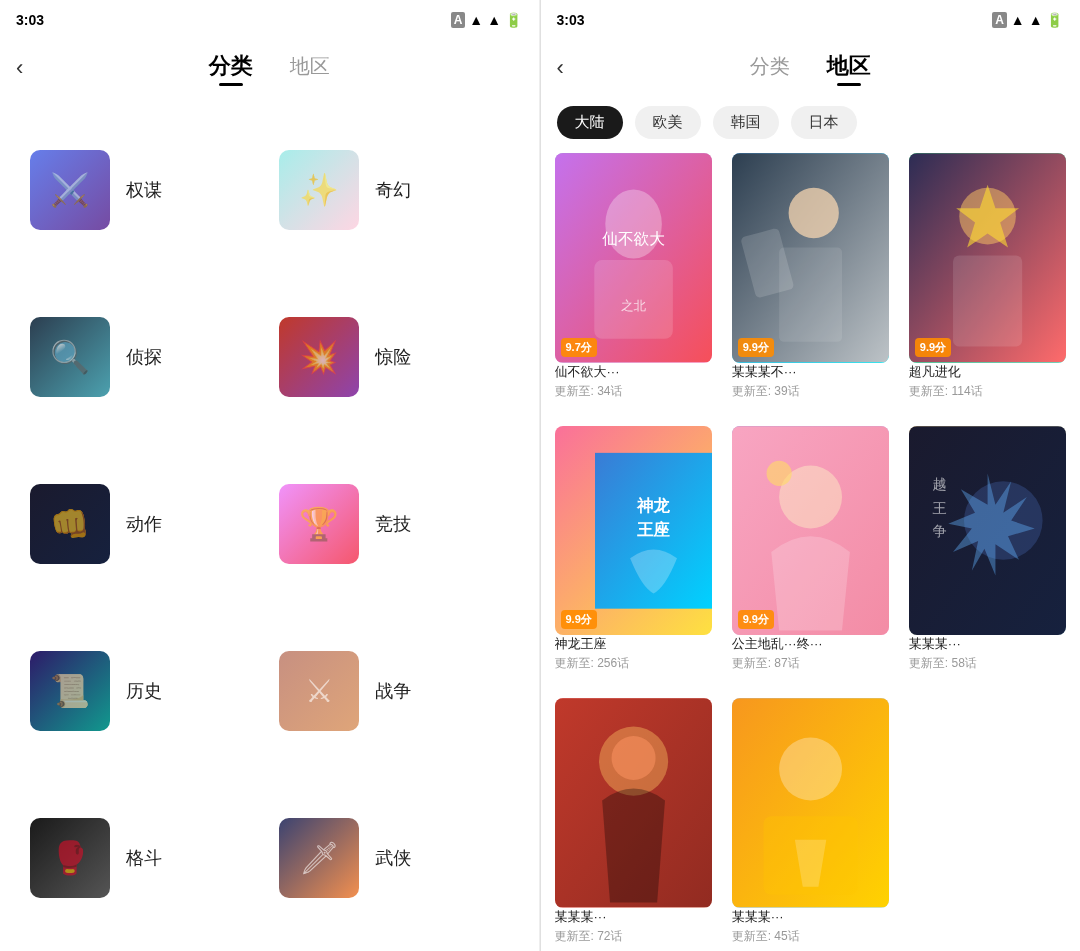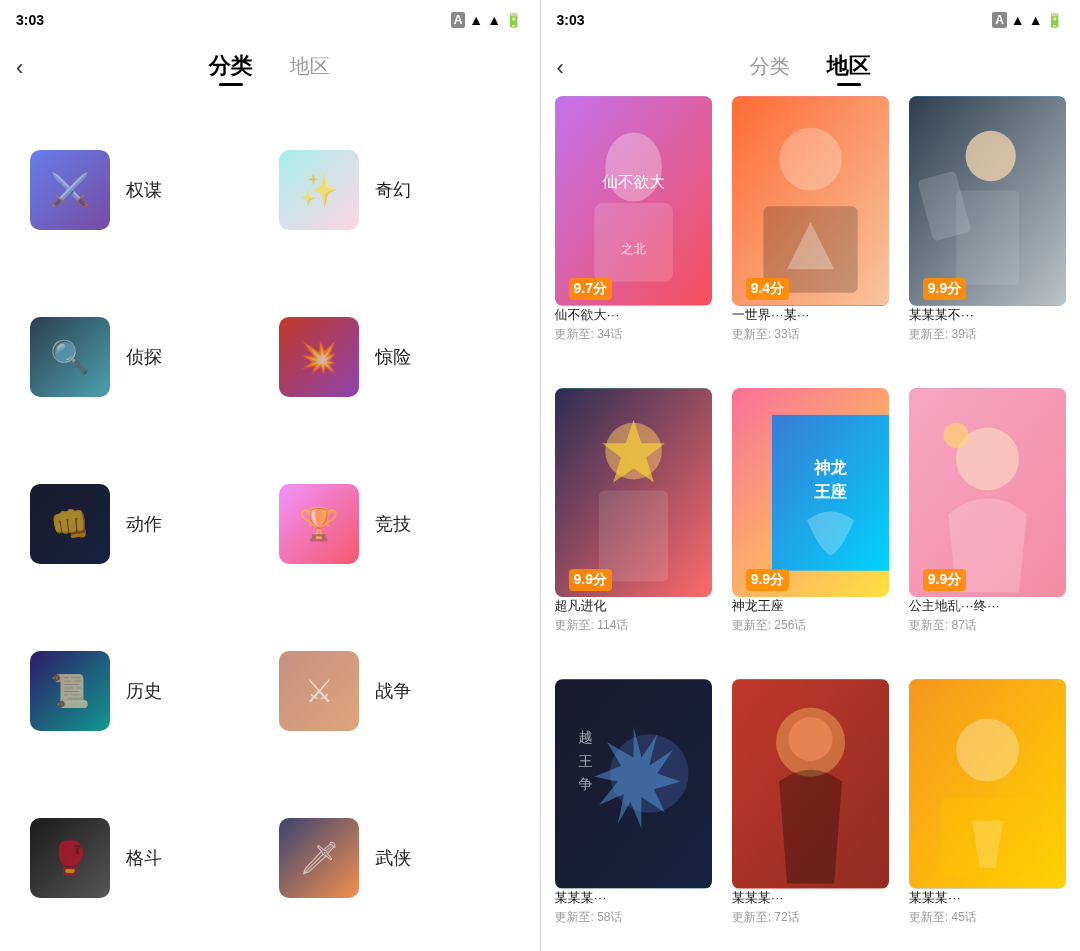--- a/index.html
+++ b/index.html
@@ -159,25 +159,24 @@
     .manga-cover-img {
       width: 100%;
       height: 100%;
     }
     .manga-score {
       position: absolute;
       bottom: 6px;
       left: 6px;
       background: rgba(255,140,0,0.9);
       color: #fff;
-      font-size: 14px;
+      font-size: 11px;
       padding: 2px 5px;
       border-radius: 4px;
       font-weight: 600;
-      margin-left: 8px;
     }
     .manga-title {
       font-size: 13px;
       color: #222;
       white-space: nowrap;
       overflow: hidden;
       text-overflow: ellipsis;
       font-weight: 500;
     }
     .manga-update {
@@ -333,20 +332,26 @@
   </div>
 
   <div class="header">
     <span class="back-btn">‹</span>
     <div class="header-tabs">
       <span class="header-tab">分类</span>
       <span class="header-tab active">地区</span>
     </div>
   </div>
 
+  <div class="filter-bar">
+    <button class="filter-btn active">大陆</button>
+    <button class="filter-btn">欧美</button>
+    <button class="filter-btn">韩国</button>
+    <button class="filter-btn">日本</button>
+  </div>
 
   <div class="manga-grid">
 
     <div class="manga-card">
       <div class="manga-cover cover-1">
         <svg class="manga-cover-img" viewBox="0 0 100 133" xmlns="http://www.w3.org/2000/svg">
           <defs>
             <linearGradient id="g1" x1="0%" y1="0%" x2="100%" y2="100%">
               <stop offset="0%" style="stop-color:#c471ed"></stop>
               <stop offset="100%" style="stop-color:#f64f59"></stop>
@@ -357,39 +362,20 @@
           <rect x="25" y="68" width="50" height="50" rx="5" fill="rgba(255,255,255,0.15)"></rect>
           <text x="50" y="58" text-anchor="middle" fill="white" font-size="10" font-family="sans-serif">仙不欲大</text>
           <text x="50" y="100" text-anchor="middle" fill="rgba(255,255,255,0.7)" font-size="8" font-family="sans-serif">之北</text>
         </svg>
         <span class="manga-score">9.7分</span>
       </div>
       <div class="manga-title">仙不欲大···</div>
       <div class="manga-update">更新至: 34话</div>
     </div>
 
-    <div class="manga-card">
-      <div class="manga-cover cover-2">
-        <svg class="manga-cover-img" viewBox="0 0 100 133" xmlns="http://www.w3.org/2000/svg">
-          <defs>
-            <linearGradient id="g2" x1="0%" y1="0%" x2="100%" y2="100%">
-              <stop offset="0%" style="stop-color:#ff6b35"></stop>
-              <stop offset="100%" style="stop-color:#f7c59f"></stop>
-            </linearGradient>
-          </defs>
-          <rect width="100" height="133" fill="url(#g2)"></rect>
-          <circle cx="50" cy="40" r="20" fill="rgba(255,255,255,0.25)"></circle>
-          <rect x="20" y="70" width="60" height="55" rx="4" fill="rgba(0,0,0,0.2)"></rect>
-          <path d="M35 110 L50 80 L65 110 Z" fill="rgba(255,255,255,0.3)"></path>
-        </svg>
-        <span class="manga-score">9.4分</span>
-      </div>
-      <div class="manga-title">一世界···某···</div>
-      <div class="manga-update">更新至: 33话</div>
-    </div>
 
     <div class="manga-card">
       <div class="manga-cover cover-3">
         <svg class="manga-cover-img" viewBox="0 0 100 133" xmlns="http://www.w3.org/2000/svg">
           <defs>
             <linearGradient id="g3" x1="0%" y1="0%" x2="100%" y2="100%">
               <stop offset="0%" style="stop-color:#2c3e50"></stop>
               <stop offset="100%" style="stop-color:#bdc3c7"></stop>
             </linearGradient>
           </defs>

